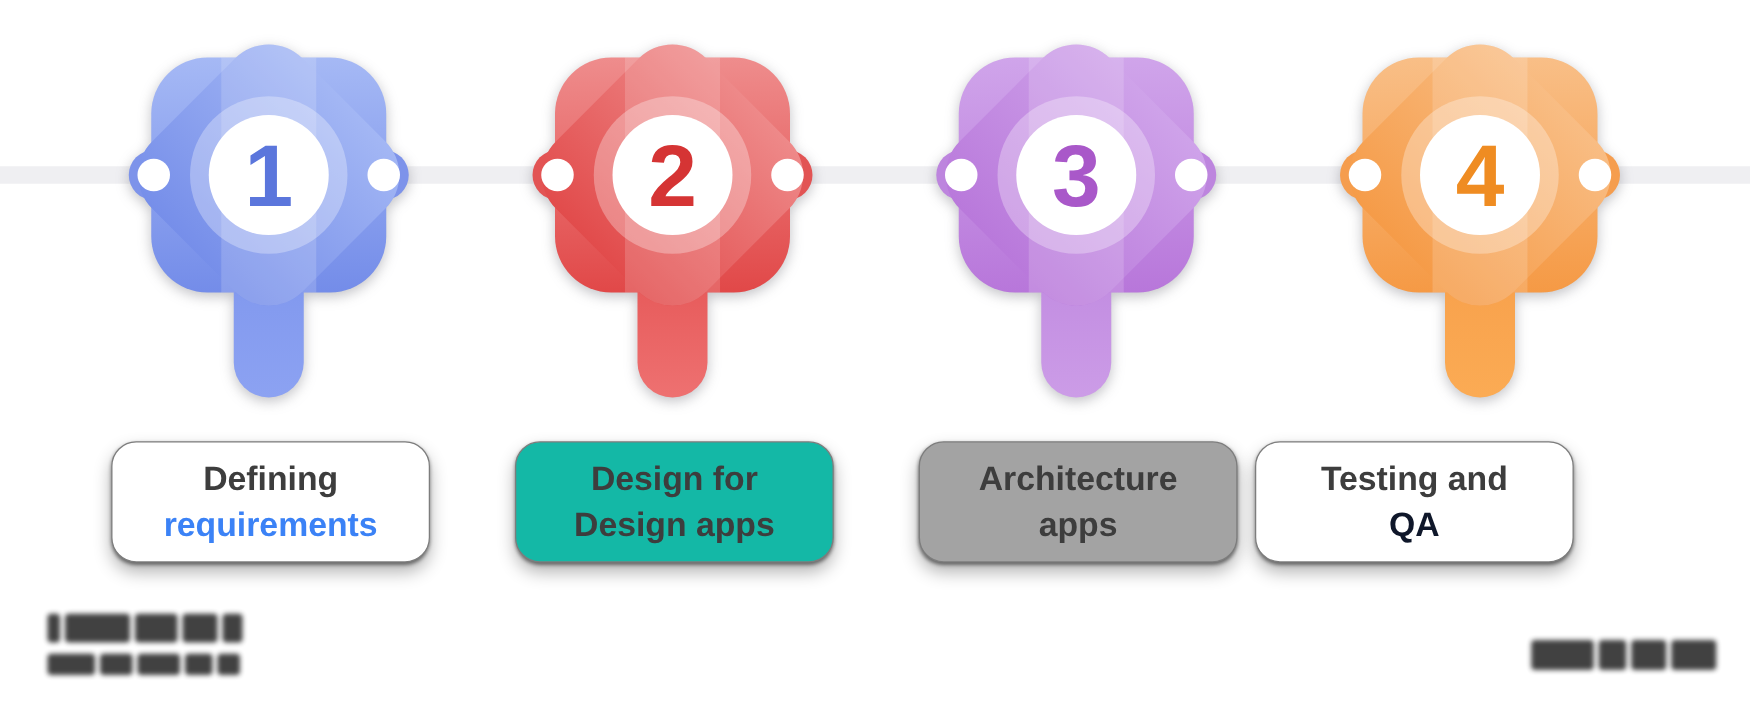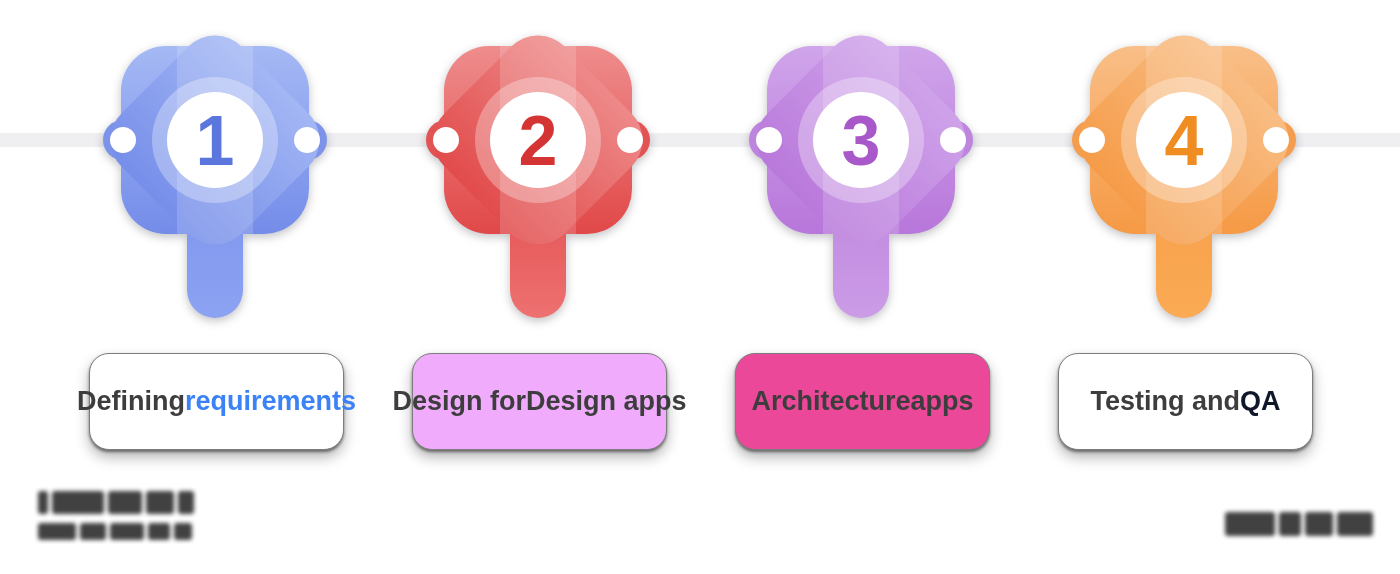--- a/index.html
+++ b/index.html
@@ -18,24 +18,24 @@
   .pos-m0{left:95px;} .pos-m1{left:418px;} .pos-m2{left:741px;} .pos-m3{left:1064px;}
   .blob-svg{filter:drop-shadow(0 3px 5px rgba(100,100,110,0.40));}
   .step-number{
     font-family:"Liberation Sans",sans-serif;
     font-size:70px;font-weight:700;
   }
   .label-card{
     position:absolute;top:353px;width:255px;min-height:97px;box-sizing:border-box;
     background:#ffffff;border:1px solid #7d7d7d;border-radius:20px;
     box-shadow:0 2px 3px rgba(0,0,0,0.45),0 7px 14px rgba(0,0,0,0.30);
-    display:flex;flex-direction:row;align-items:center;justify-content:center;
+    display:flex;flex-direction:column;align-items:center;justify-content:center;
     padding:10px 8px;z-index:3;
   }
-  .pos-c0{left:89px;} .pos-c1{left:412px;} .pos-c2{left:735px;} .pos-c3{left:1058px;}
+  .pos-c0{left:89px;} .pos-c1{left:412px;} .pos-c2{left:735px;} .pos-c3{left:1004px;}
   .label-line{
     font-size:27px;font-weight:600;color:#3d3d3d;line-height:37px;text-align:center;
     white-space:nowrap;
   }
   .wm{position:absolute;filter:blur(2.3px);opacity:0.95;z-index:1;}
   .wm-left{left:38px;top:491px;}
   .wm-right{left:1225px;top:512px;}
   .wm-row{display:flex;gap:4px;}
   .wm-row + .wm-row{margin-top:9px;}
   .wm-seg{background:#373737;border-radius:3px;}
@@ -178,25 +178,25 @@
     <circle cx="28" cy="142" r="13" fill="#ffffff"></circle>
     <circle cx="212" cy="142" r="13" fill="#ffffff"></circle>
     <text class="step-number" x="120" y="167" text-anchor="middle" fill="#ef8c22">4</text>
   </svg>
 </div>
 
 <div class="label-card pos-c0" style="background: rgb(255, 255, 255);">
   <span class="label-line" style="color: rgb(61, 61, 61);">Defining</span>
   <span class="label-line" style="color: #3b82f6;">requirements</span>
 </div>
-<div class="label-card pos-c1" style="background: #f0abfc;">
+<div class="label-card pos-c1" style="background: #14b8a6;">
   <span class="label-line" style="color: rgb(61, 61, 61);">Design for</span>
   <span class="label-line" style="color: rgb(61, 61, 61);">Design apps</span>
 </div>
-<div class="label-card pos-c2" style="background: #ec4899;">
+<div class="label-card pos-c2" style="background: #a3a3a3;">
   <span class="label-line" style="color: rgb(61, 61, 61);">Architecture</span>
   <span class="label-line" style="color: rgb(61, 61, 61);">apps</span>
 </div>
 <div class="label-card pos-c3" style="background: rgb(255, 255, 255);">
   <span class="label-line" style="color: rgb(61, 61, 61);">Testing and</span>
   <span class="label-line" style="color: #0f172a;">QA</span>
 </div>
 
 <div class="wm wm-left">
   <div class="wm-row">

